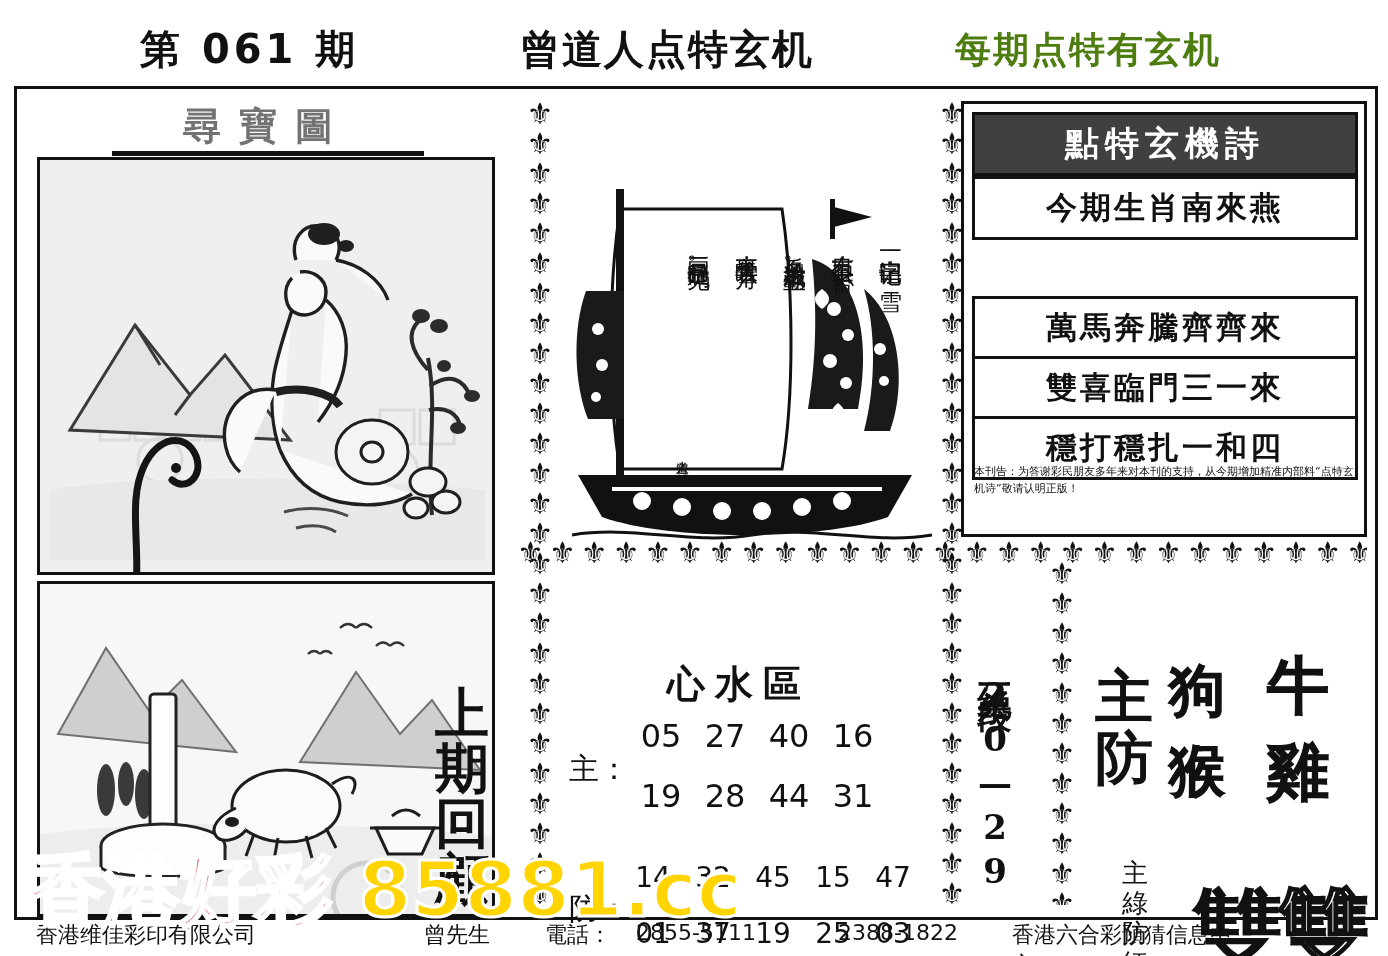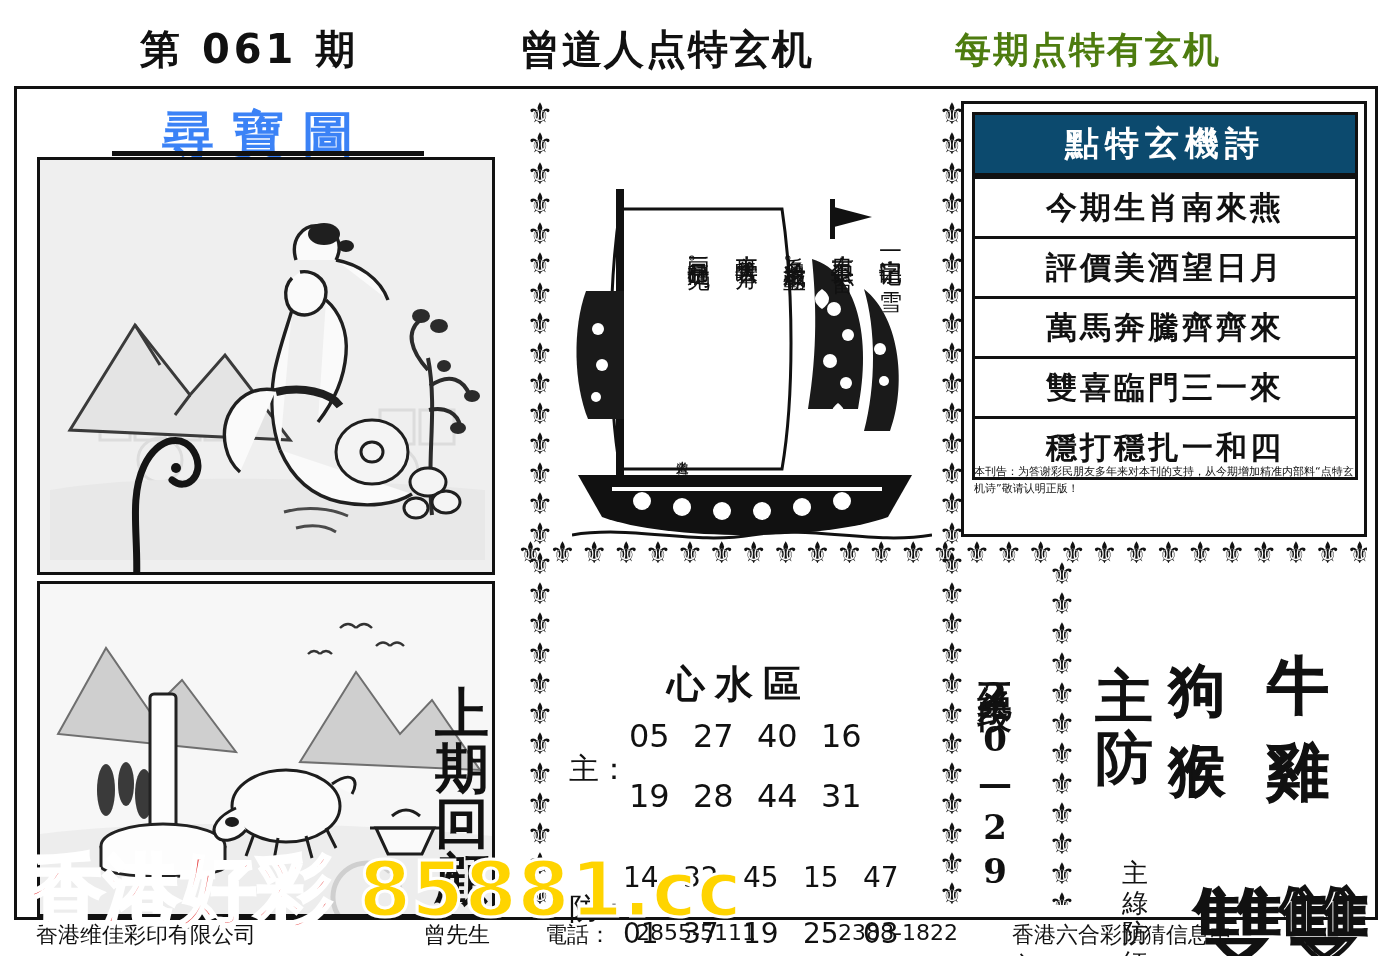--- a/index.html
+++ b/index.html
@@ -17,21 +17,21 @@
     font-family:"DejaVu Serif","Liberation Serif",serif;}
   .hdr-sub{position:absolute;left:955px;top:26px;font-size:36px;font-weight:bold;letter-spacing:2px;color:#4d7c0f;
     font-family:"DejaVu Serif","Liberation Serif",serif;}
 
   
   .frame{position:absolute;left:14px;top:86px;width:1358px;height:828px;border:3px solid #111;background:#fff;}
 
   
   .leftcol{position:absolute;left:0;top:0;width:490px;height:822px;}
   .xbt{position:absolute;left:95px;top:12px;width:310px;height:48px;text-align:center;
-       font-size:52px;font-weight:bold;letter-spacing:18px;color:#3b82f6;
+       font-size:38px;font-weight:bold;letter-spacing:18px;color:#737373;
        font-family:"DejaVu Serif","Liberation Serif",serif;}
   .xbt-rule{position:absolute;left:95px;top:62px;width:312px;height:5px;background:#111;}
 
   .pic1{position:absolute;left:20px;top:68px;width:452px;height:412px;border:3px solid #111;background:#f2f2f2;overflow:hidden;}
   .pic2{position:absolute;left:20px;top:492px;width:452px;height:330px;border:3px solid #111;background:#f6f6f6;overflow:hidden;}
 
   .sqhg{position:absolute;left:418px;top:597px;width:62px;font-size:54px;font-weight:bold;line-height:1.02;
         color:#111;text-align:left;font-family:"DejaVu Serif","Liberation Serif",serif;}
 
   
@@ -46,27 +46,27 @@
         font-size:23px;line-height:1.25;letter-spacing:2px;color:#111;
         font-family:"DejaVu Serif","Liberation Serif",serif;}
   .sig{position:absolute;left:656px;top:362px;width:18px;writing-mode:vertical-rl;text-orientation:upright;font-size:13px;color:#111;}
 
   
   .xsq{position:absolute;left:650px;top:570px;font-size:38px;font-weight:bold;letter-spacing:10px;color:#111;
        font-family:"DejaVu Serif","Liberation Serif",serif;}
   .lbl{position:absolute;font-size:30px;color:#111;font-family:"DejaVu Serif","Liberation Serif",serif;}
   .numrow{position:absolute;font-size:32px;color:#111;letter-spacing:0;white-space:nowrap;
           font-family:"DejaVu Sans","Liberation Sans",sans-serif;}
-  .numrow span{display:inline-block;width:64px;text-align:left;}
+  .numrow span{display:inline-block;width:64px;text-align:center;}
   .numrow.small span{width:60px;}
   .numrow.small{font-size:28px;}
 
   
   .poembox{position:absolute;left:944px;top:12px;width:400px;height:430px;border:3px solid #111;background:#fff;}
-  .pb-title{position:absolute;left:8px;top:8px;width:380px;height:58px;border:3px solid #111;background:#0c4a6e;color:#fff;
+  .pb-title{position:absolute;left:8px;top:8px;width:380px;height:58px;border:3px solid #111;background:#404040;color:#fff;
             display:flex;align-items:center;justify-content:center;font-size:34px;font-weight:bold;letter-spacing:6px;
             font-family:"DejaVu Serif","Liberation Serif",serif;}
   .pb-line{position:absolute;left:8px;width:380px;height:58px;border:3px solid #111;background:#fff;color:#111;
            display:flex;align-items:center;justify-content:center;font-size:31px;font-weight:bold;letter-spacing:3px;
            font-family:"DejaVu Serif","Liberation Serif",serif;}
   .pb-note{position:absolute;left:10px;top:360px;width:380px;font-size:11px;line-height:1.5;color:#111;}
 
   .jsd{position:absolute;left:955px;top:570px;width:46px;writing-mode:vertical-rl;text-orientation:upright;
        font-size:34px;font-weight:bold;letter-spacing:4px;color:#111;
        font-family:"DejaVu Serif","Liberation Serif",serif;}
@@ -325,21 +325,20 @@
     <div class="numrow small" style="left:606px;top:772px;">
       <span>14</span><span>32</span><span>45</span><span>15</span><span>47</span>
     </div>
     <div class="numrow small" style="left:606px;top:828px;">
       <span>01</span><span>37</span><span>19</span><span>25</span><span>03</span>
     </div>
 
     <div class="poembox">
       <div class="pb-title">點特玄機詩</div>
       <div class="pb-line" style="top:72px;">今期生肖南來燕</div>
-      <div class="pb-line" style="top:132px;">評價美酒望日月</div>
       <div class="pb-line" style="top:192px;">萬馬奔騰齊齊來</div>
       <div class="pb-line" style="top:252px;">雙喜臨門三一來</div>
       <div class="pb-line" style="top:312px;">穩打穩扎一和四</div>
       <div class="pb-note">本刊告：为答谢彩民朋友多年来对本刊的支持，从今期增加精准内部料“点特玄机诗”敬请认明正版！</div>
     </div>
 
     <div class="jsd">绝杀一段20—29</div>
 
     <div class="zhufang">主防</div>
 

